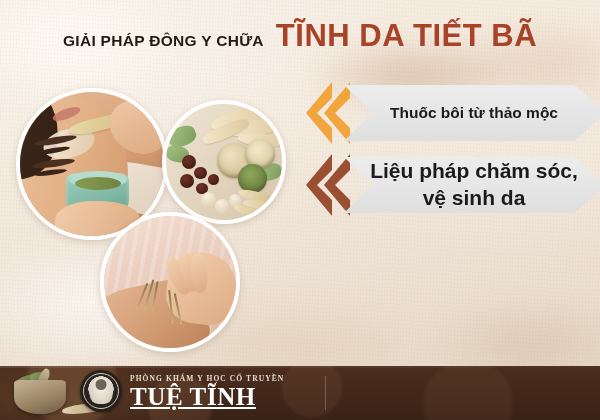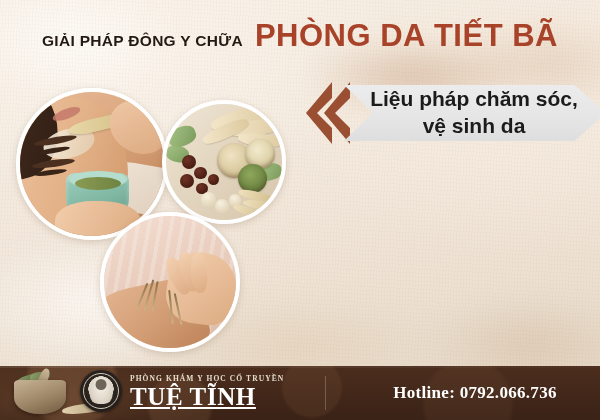--- a/index.html
+++ b/index.html
@@ -262,21 +262,21 @@
   <div class="wash w1"></div>
   <div class="wash w2"></div>
   <div class="wash w3"></div>
   <div class="wash w4"></div>
   <div class="wash w5"></div>
   <div class="paper-grain"></div>
 </div>
 
 <div id="header">
   <span class="title-pre">GIẢI PHÁP ĐÔNG Y CHỮA</span>
-  <span class="title-main">PHÒNG DA TIẾT BÃ</span>
+  <span class="title-main">TĨNH DA TIẾT BÃ</span>
 </div>
 
 <div class="photo" id="photo-facial">
   <div class="photo-inner">
     <div class="fa-skin"></div>
     <div class="fa-cloth"></div>
     <div class="fa-face"></div>
     <div class="fa-hair"></div>
     <div class="fa-maskpatch"></div>
     <div class="fa-brow fa-brow1"></div>
@@ -333,20 +333,33 @@
     <div class="ac-fing ac-f2"></div>
     <div class="ac-fing ac-f3"></div>
     <div class="ac-needle ac-n4"></div>
     <div class="ac-needle ac-n5"></div>
   </div>
 </div>
 
 <div id="list">
 
 
+  <div class="row row-2">
+    <div class="chev-group">
+      <svg class="chev" viewBox="0 0 26 62">
+        <polygon points="26,0 26,16 11,31 26,46 26,62 0,31" fill="#f2a53d"></polygon>
+      </svg>
+      <svg class="chev" viewBox="0 0 26 62">
+        <polygon points="26,0 26,16 11,31 26,46 26,62 0,31" fill="#f2a53d"></polygon>
+      </svg>
+    </div>
+    <div class="card">
+      <span class="card-label">Thuốc bôi từ thảo mộc</span>
+    </div>
+  </div>
 
 
   <div class="row row-4">
     <div class="chev-group">
       <svg class="chev" viewBox="0 0 26 62">
         <polygon points="26,0 26,16 11,31 26,46 26,62 0,31" fill="#9a4f32"></polygon>
       </svg>
       <svg class="chev" viewBox="0 0 26 62">
         <polygon points="26,0 26,16 11,31 26,46 26,62 0,31" fill="#9a4f32"></polygon>
       </svg>
@@ -375,14 +388,13 @@
       <div class="emblem-head"></div>
     </div>
     <div class="brand-text">
       <span class="brand-small">PHÒNG KHÁM Y HỌC CỔ TRUYỀN</span>
       <span class="brand-big">TUỆ TĨNH</span>
     </div>
   </div>
 
   <div class="ft-divider"></div>
 
-  <div class="ft-hotline">Hotline: 0792.066.736</div>
 </div>
 
 </body></html>

